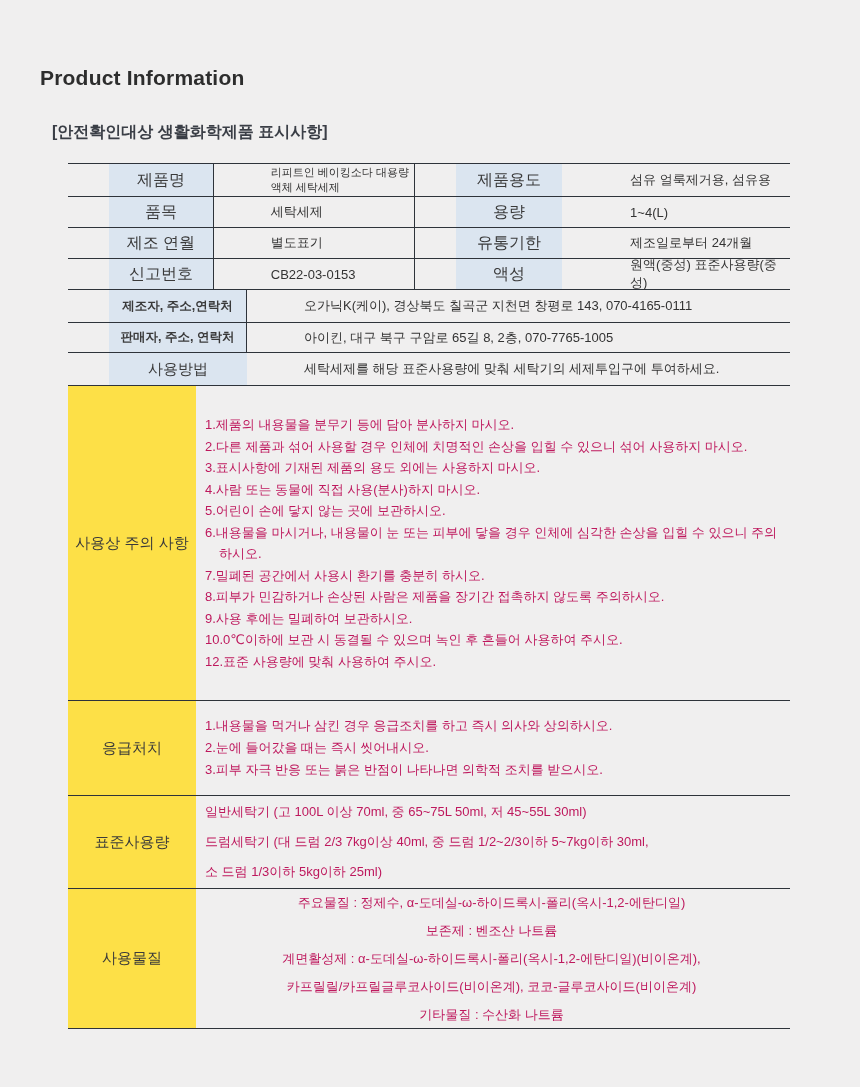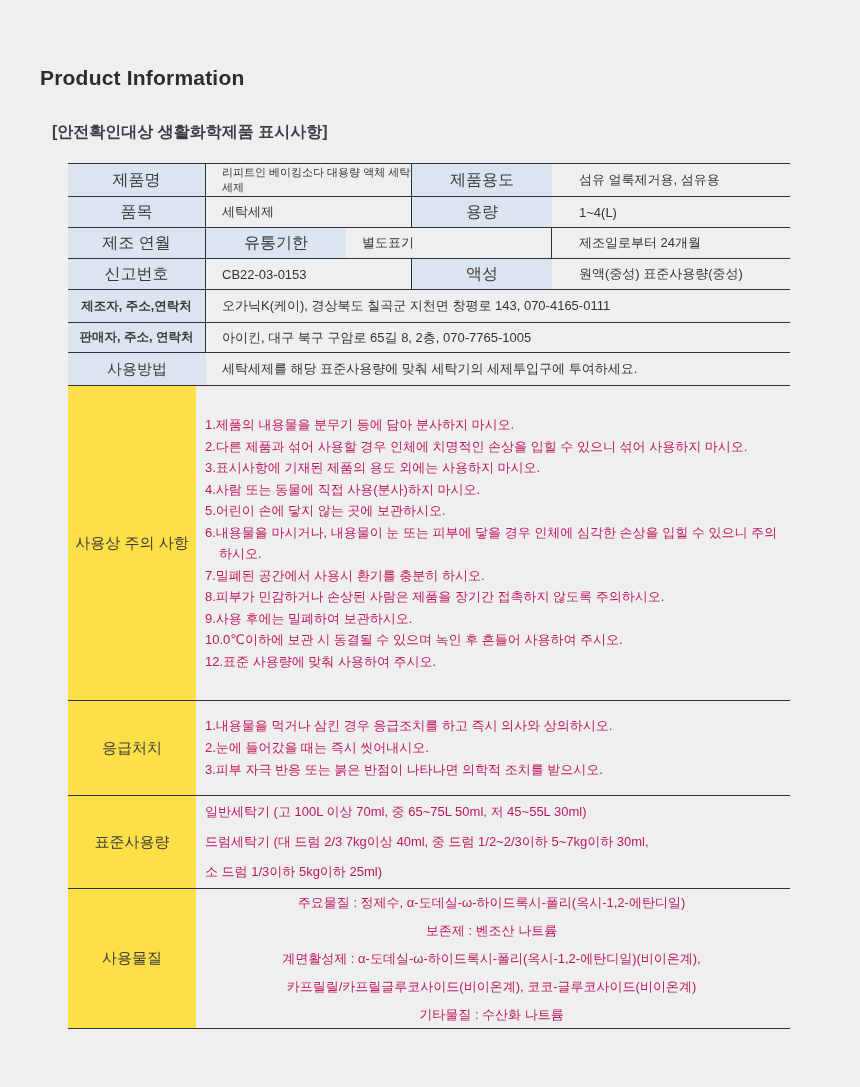--- a/index.html
+++ b/index.html
@@ -3,21 +3,21 @@
 <meta charset="utf-8">
 <style>
   * { margin:0; padding:0; box-sizing:border-box; }
   html,body { width:860px; background:#f0efef; }
   body { font-family:"Liberation Sans","DejaVu Sans",sans-serif; color:#333; }
   .page { position:relative; width:860px; height:1087px; background:#f0efef; overflow:hidden; }
   .title { position:absolute; left:40px; top:66px; font-size:21px; font-weight:700; color:#2d2d2d; letter-spacing:0.2px; }
   .subtitle { position:absolute; left:52px; top:122px; font-size:16px; font-weight:600; color:#3a3e46; }
   .table { position:absolute; left:68px; top:163px; width:722px; border-top:1px solid #2e333a; }
   .row { display:flex; border-bottom:1px solid #2e333a; }
-  .cell { display:flex; align-items:center; }
+  .cell { display:flex; align-items:center;margin-left:41px; }
   .label { background:#dbe5f0; justify-content:center; text-align:center; color:#3a3a3a; }
   .lbl-lg { font-size:16px; font-weight:500; }
   .lbl-md { font-size:15px; font-weight:500; }
   .lbl-sm { font-size:12.5px; font-weight:600; }
   .value { font-size:13px; color:#333; }
   .w1 { width:138px; }
   .w2 { width:206px; padding-left:16px; }
   .w3 { width:140px; }
   .w4 { width:238px; padding-left:27px; }
   .vline { border-right:1px solid #2e333a; }
@@ -47,22 +47,22 @@
       <div class="cell value w4">섬유 얼룩제거용, 섬유용</div>
     </div>
     <div class="row" style="height:31px">
       <div class="cell label lbl-lg w1 vline">품목</div>
       <div class="cell value w2 vline">세탁세제</div>
       <div class="cell label lbl-lg w3">용량</div>
       <div class="cell value w4">1~4(L)</div>
     </div>
     <div class="row" style="height:31px">
       <div class="cell label lbl-lg w1 vline">제조 연월</div>
+      <div class="cell value w2 vline">별도표기</div>
       <div class="cell label lbl-lg w3">유통기한</div>
-      <div class="cell value w2 vline">별도표기</div>
       <div class="cell value w4">제조일로부터 24개월</div>
     </div>
     <div class="row" style="height:31px">
       <div class="cell label lbl-lg w1 vline">신고번호</div>
       <div class="cell value w2 vline">CB22-03-0153</div>
       <div class="cell label lbl-lg w3">액성</div>
       <div class="cell value w4">원액(중성) 표준사용량(중성)</div>
     </div>
 
     <div class="row" style="height:33px">

